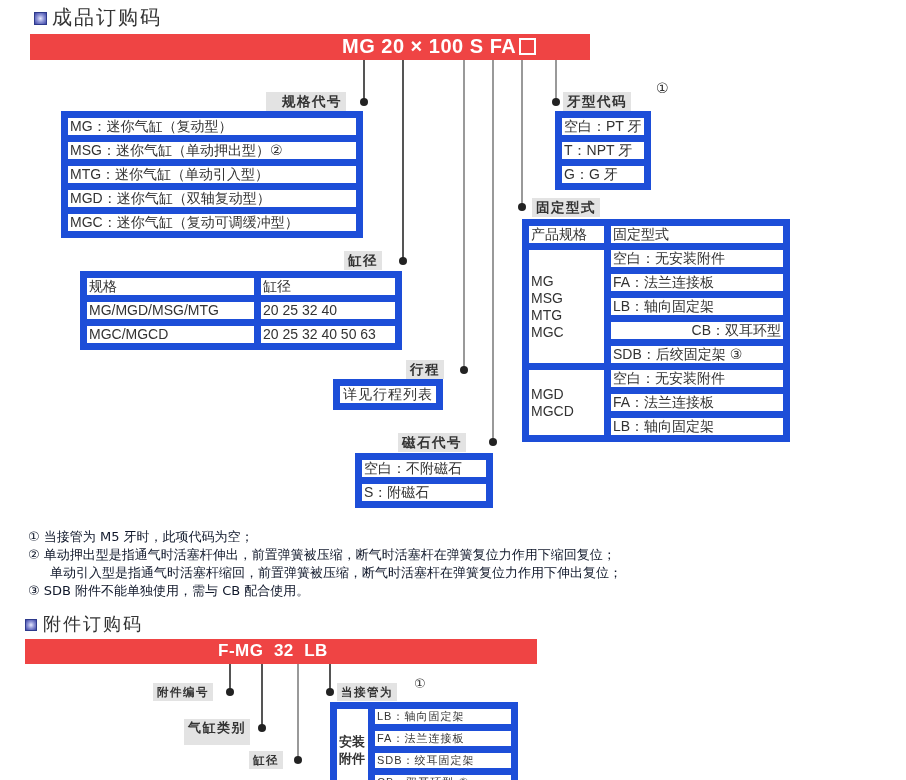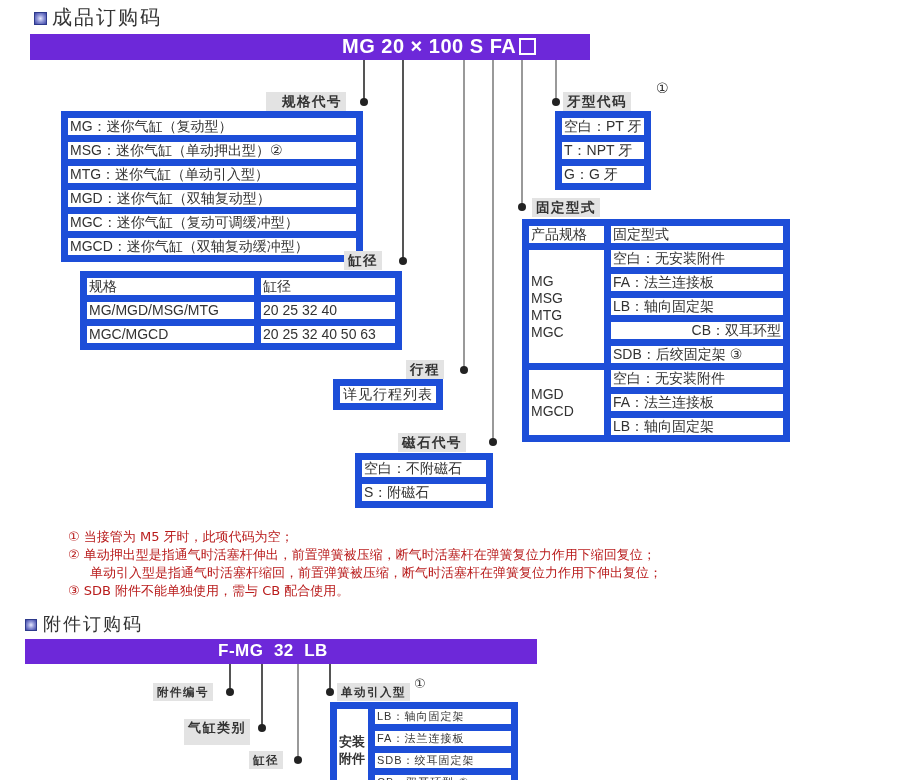--- a/index.html
+++ b/index.html
@@ -1,31 +1,31 @@
 <!DOCTYPE html>
 <html><head>
 <meta charset="utf-8">
 <style>
   * { margin:0; padding:0; box-sizing:border-box; }
   body { width:906px; height:780px; background:#ffffff; position:relative; overflow:hidden;
          font-family:"DejaVu Sans","Liberation Sans",sans-serif; color:#333; }
   .abs { position:absolute; }
   .sec-icon { width:13px; height:13px; border:1px solid #2e3a8c; background:radial-gradient(circle,#e6e8ff 0,#8f95d6 45%,#3b44a6 100%); }
   .sec-title { font-size:20px; color:#333; letter-spacing:2px; }
-  .bar { background:#6d28d9; height:26px; }
+  .bar { background:#ef4444; height:26px; }
   .code { color:#fff; font-family:"Liberation Sans",sans-serif; font-weight:bold; font-size:20px; white-space:pre; letter-spacing:0.5px; }
   .code .box { display:inline-block; width:17px; height:17px; border:2px solid #fff; vertical-align:-2px; margin-left:3px; }
   .vline { background:#555; width:2px; }
   .vline.light { background:#999; }
   .dot { width:8px; height:8px; border-radius:50%; background:#222; }
   .lbl { background:#e3e3e3; font-size:13.5px; font-weight:bold; color:#333; padding:0 4px; height:19px; line-height:19px; letter-spacing:1.5px; }
   .tbl { border-collapse:collapse; font-family:"Liberation Sans","DejaVu Sans",sans-serif; }
   .tbl td { border:7px solid #1d4ed8; padding:0 2px; font-size:14px; color:#333; height:18px; line-height:17px; white-space:nowrap; }
   .circ { font-size:14px; color:#333; }
-  .note { font-size:13px; color:#b91c1c; line-height:18px; white-space:nowrap;margin-left:40px; }
+  .note { font-size:13px; color:#0f172a; line-height:18px; white-space:nowrap; }
   .small td { font-size:11px; height:17px; line-height:15px; letter-spacing:1px; }
 </style>
 </head>
 <body>
 
 <div class="abs sec-icon" style="left:34px;top:12px;"></div>
 <div class="abs sec-title" style="left:52px;top:4px;">成品订购码</div>
 
 <div class="abs bar" style="left:30px;top:34px;width:560px;">
   <div class="abs code" style="left:312px;top:1px;"><span>MG 20 × 100 S FA</span><span class="box"></span></div>
@@ -59,23 +59,20 @@
         <td>MSG：迷你气缸（单动押出型）②</td>
       </tr>
   <tr>
         <td>MTG：迷你气缸（单动引入型）</td>
       </tr>
   <tr>
         <td>MGD：迷你气缸（双轴复动型）</td>
       </tr>
   <tr>
         <td>MGC：迷你气缸（复动可调缓冲型）</td>
-      </tr>
-  <tr>
-        <td>MGCD：迷你气缸（双轴复动缓冲型）</td>
       </tr>
 </tbody>
   </table>
 
 <div class="abs lbl" style="left:344px;top:251px;">缸径</div>
 <table class="abs tbl" style="left:80px;top:271px;width:322px;">
   <tbody>
       <tr>
         <td style="width:174px;">规格</td>
         <td>缸径</td>
@@ -191,21 +188,21 @@
 <div class="abs vline" style="left:261px;top:664px;height:64px;"></div>
 <div class="abs dot" style="left:258px;top:724px;"></div>
 <div class="abs vline light" style="left:297px;top:664px;height:96px;"></div>
 <div class="abs dot" style="left:294px;top:756px;"></div>
 <div class="abs vline" style="left:329px;top:664px;height:28px;"></div>
 <div class="abs dot" style="left:326px;top:688px;"></div>
 
 <div class="abs lbl" style="left:153px;top:683px;font-size:11.5px;height:18px;line-height:18px;">附件编号</div>
 <div class="abs lbl" style="left:184px;top:719px;font-size:13px;height:26px;line-height:18px;">气缸类别</div>
 <div class="abs lbl" style="left:249px;top:751px;font-size:11.5px;height:18px;line-height:18px;">缸径</div>
-<div class="abs lbl" style="left:337px;top:683px;font-size:11.5px;height:18px;line-height:18px;">单动引入型</div>
+<div class="abs lbl" style="left:337px;top:683px;font-size:11.5px;height:18px;line-height:18px;">当接管为</div>
 <div class="abs circ" style="left:414px;top:676px;font-size:13px;">①</div>
 
 <table class="abs tbl small" style="left:330px;top:702px;width:188px;">
   <tbody>
       <tr>
     <td rowspan="4" style="width:38px;font-size:13px;font-weight:bold;white-space:normal;line-height:17px;letter-spacing:0;padding:0 2px;">安装附件</td>
     <td>LB：轴向固定架</td>
   </tr>
   <tr>
         <td>FA：法兰连接板</td>

